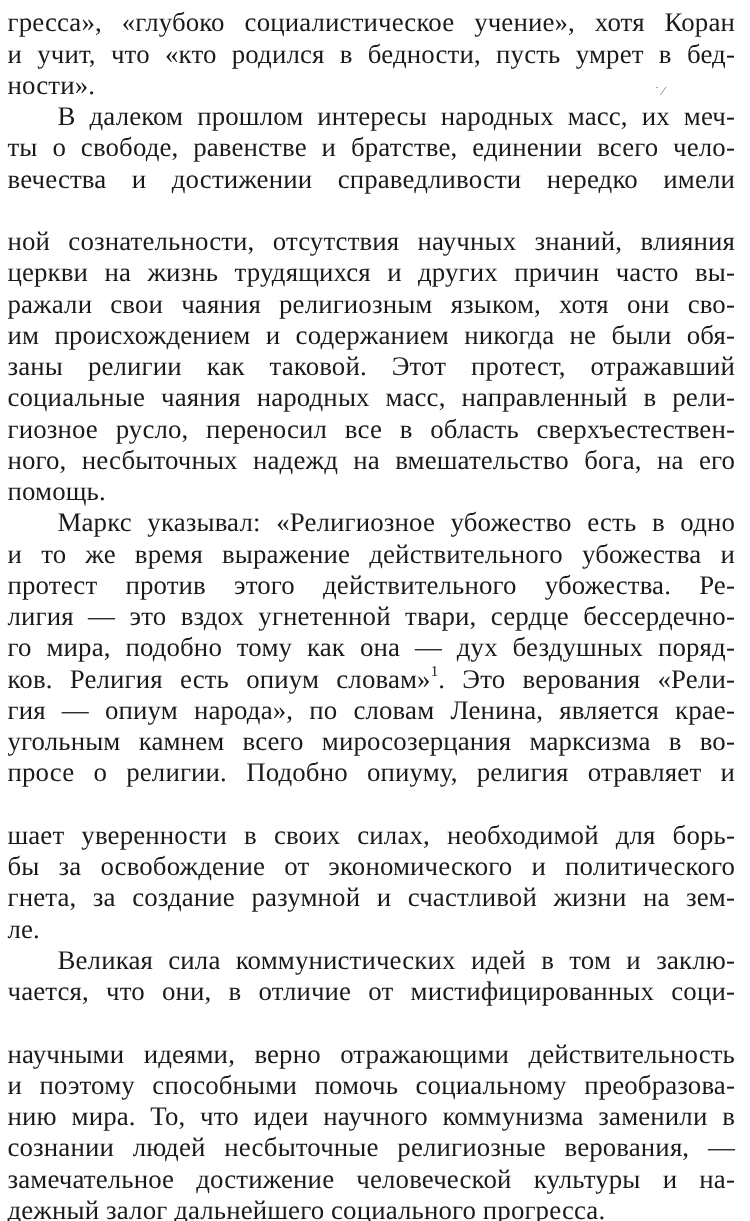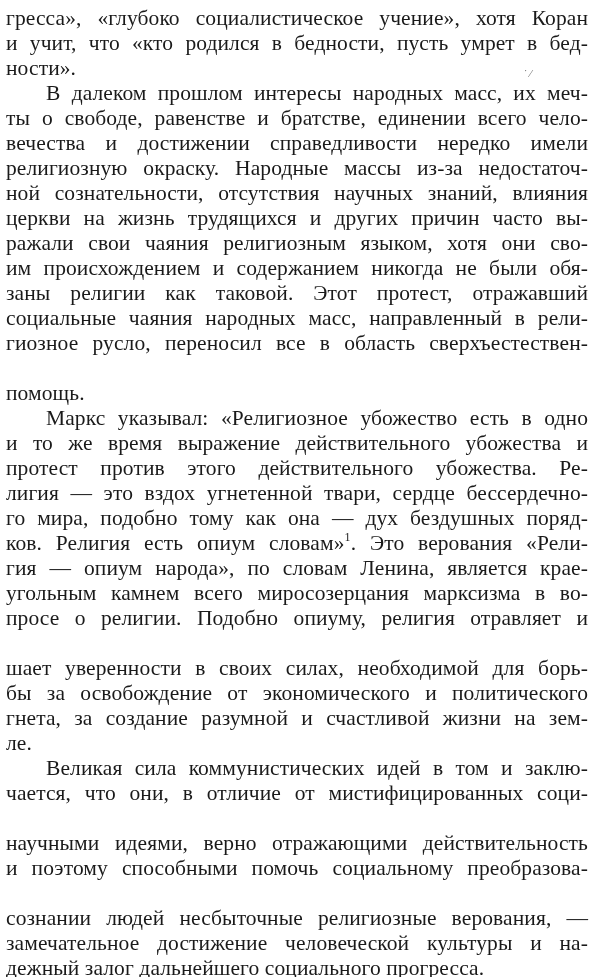--- a/index.html
+++ b/index.html
@@ -20,28 +20,28 @@
 <div class="page">
   <span class="speck">˙ ⁄</span>
 
   <div class="line" style="top:6px">гресса», «глубоко социалистическое учение», хотя Коран</div>
   <div class="line" style="top:31px">и учит, что «кто родился в бедности, пусть умрет в бед-</div>
   <div class="line last" style="top:56px">ности».</div>
 
   <div class="line indent" style="top:81px">В далеком прошлом интересы народных масс, их меч-</div>
   <div class="line" style="top:106px">ты о свободе, равенстве и братстве, единении всего чело-</div>
   <div class="line" style="top:131px">вечества и достижении справедливости нередко имели</div>
-  <div class="line" style="top:156px">религиозную окраску. Народные массы из-за недостаточ-</div>
   <div class="line" style="top:181px">ной сознательности, отсутствия научных знаний, влияния</div>
   <div class="line" style="top:231px">ражали свои чаяния религиозным языком, хотя они сво-</div>
   <div class="line" style="top:206px">церкви на жизнь трудящихся и других причин часто вы-</div>
   <div class="line" style="top:256px">им происхождением и содержанием никогда не были обя-</div>
   <div class="line" style="top:281px">заны религии как таковой. Этот протест, отражавший</div>
   <div class="line" style="top:306px">социальные чаяния народных масс, направленный в рели-</div>
   <div class="line" style="top:331px">гиозное русло, переносил все в область сверхъестествен-</div>
+  <div class="line" style="top:356px">ного, несбыточных надежд на вмешательство бога, на его</div>
   <div class="line last" style="top:381px">помощь.</div>
 
   <div class="line indent" style="top:406px">
     <span>Маркс указывал: </span><span class="it">«Религиозное</span><span> убожество есть в одно</span>
   </div>
   <div class="line" style="top:431px">
     <span>и то же время </span><span class="it">выражение</span><span> действительного убожества и</span>
   </div>
   <div class="line" style="top:456px">
     <span class="it">протест</span><span> против этого действительного убожества. Ре-</span>
@@ -56,16 +56,17 @@
   <div class="line" style="top:606px">просе о религии. Подобно опиуму, религия отравляет и</div>
   <div class="line" style="top:656px">шает уверенности в своих силах, необходимой для борь-</div>
   <div class="line" style="top:681px">бы за освобождение от экономического и политического</div>
   <div class="line" style="top:706px">гнета, за создание разумной и счастливой жизни на зем-</div>
   <div class="line last" style="top:731px">ле.</div>
 
   <div class="line indent" style="top:756px">Великая сила коммунистических идей в том и заклю-</div>
   <div class="line" style="top:781px">чается, что они, в отличие от мистифицированных соци-</div>
   <div class="line" style="top:831px">научными идеями, верно отражающими действительность</div>
   <div class="line" style="top:856px">и поэтому способными помочь социальному преобразова-</div>
+  <div class="line" style="top:881px">нию мира. То, что идеи научного коммунизма заменили в</div>
   <div class="line" style="top:906px">сознании людей несбыточные религиозные верования, —</div>
   <div class="line" style="top:931px">замечательное достижение человеческой культуры и на-</div>
   <div class="line last" style="top:956px">дежный залог дальнейшего социального прогресса.</div>
 </div>
 
 </body></html>

